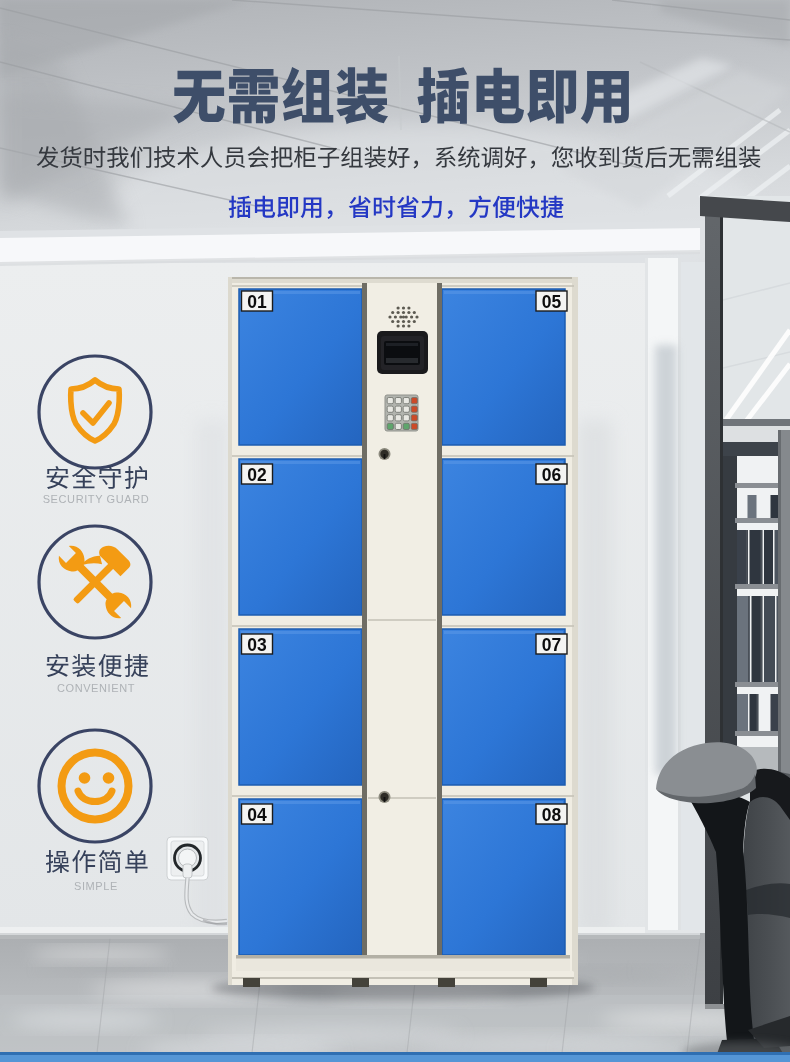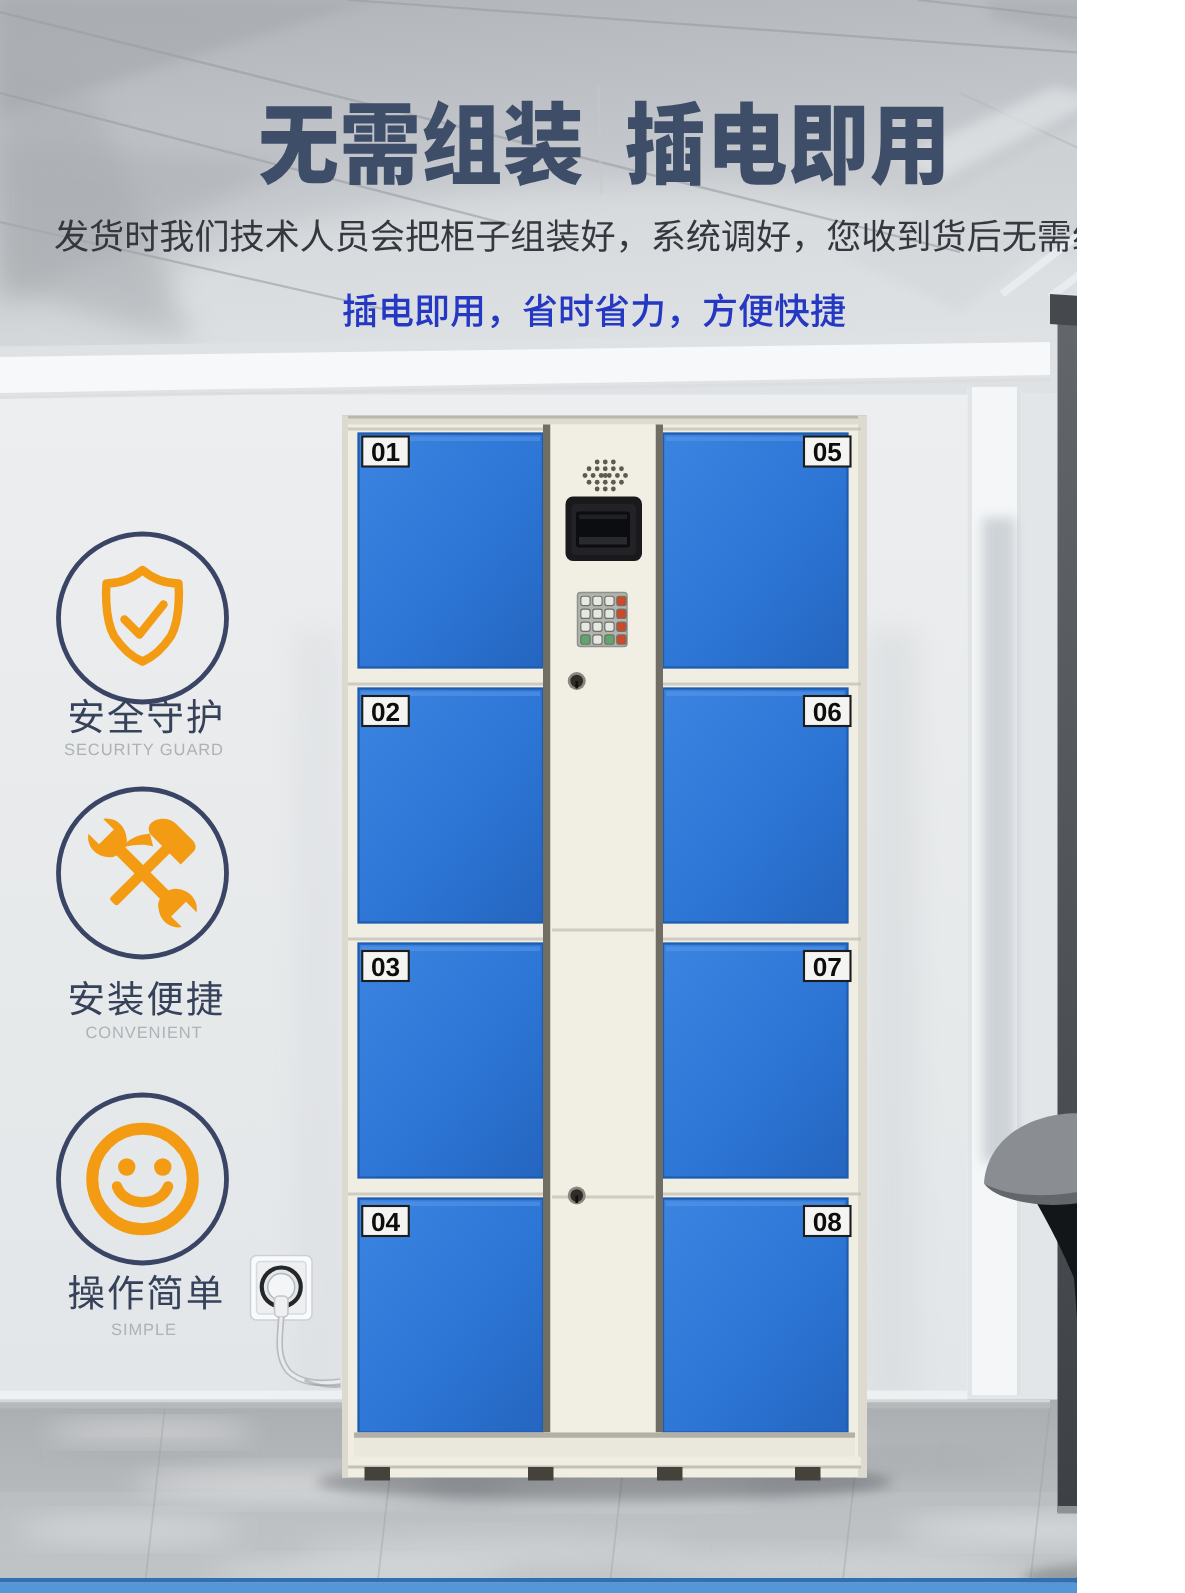--- a/index.html
+++ b/index.html
@@ -1,15 +1,15 @@
 <!DOCTYPE html>
 <html><head><meta charset="utf-8">
 <style>
 html,body{margin:0;padding:0;background:#fff;}
-#page{position:relative;width:718px;height:1062px;overflow:hidden;font-family:"Liberation Sans",sans-serif;}
+#page{position:relative;width:790px;height:1062px;overflow:hidden;font-family:"Liberation Sans",sans-serif;}
 </style></head>
 <body>
 <div id="page">
 <svg width="790" height="1062" viewBox="0 0 790 1062">
 <defs>
 <linearGradient id="ceil" x1="0" y1="0" x2="0.25" y2="1">
  <stop offset="0" stop-color="#b0b3b7"></stop>
           <stop offset="0.45" stop-color="#c2c5c9"></stop>
  <stop offset="0.8" stop-color="#d4d7da"></stop>
           <stop offset="1" stop-color="#dcdfe2"></stop>

